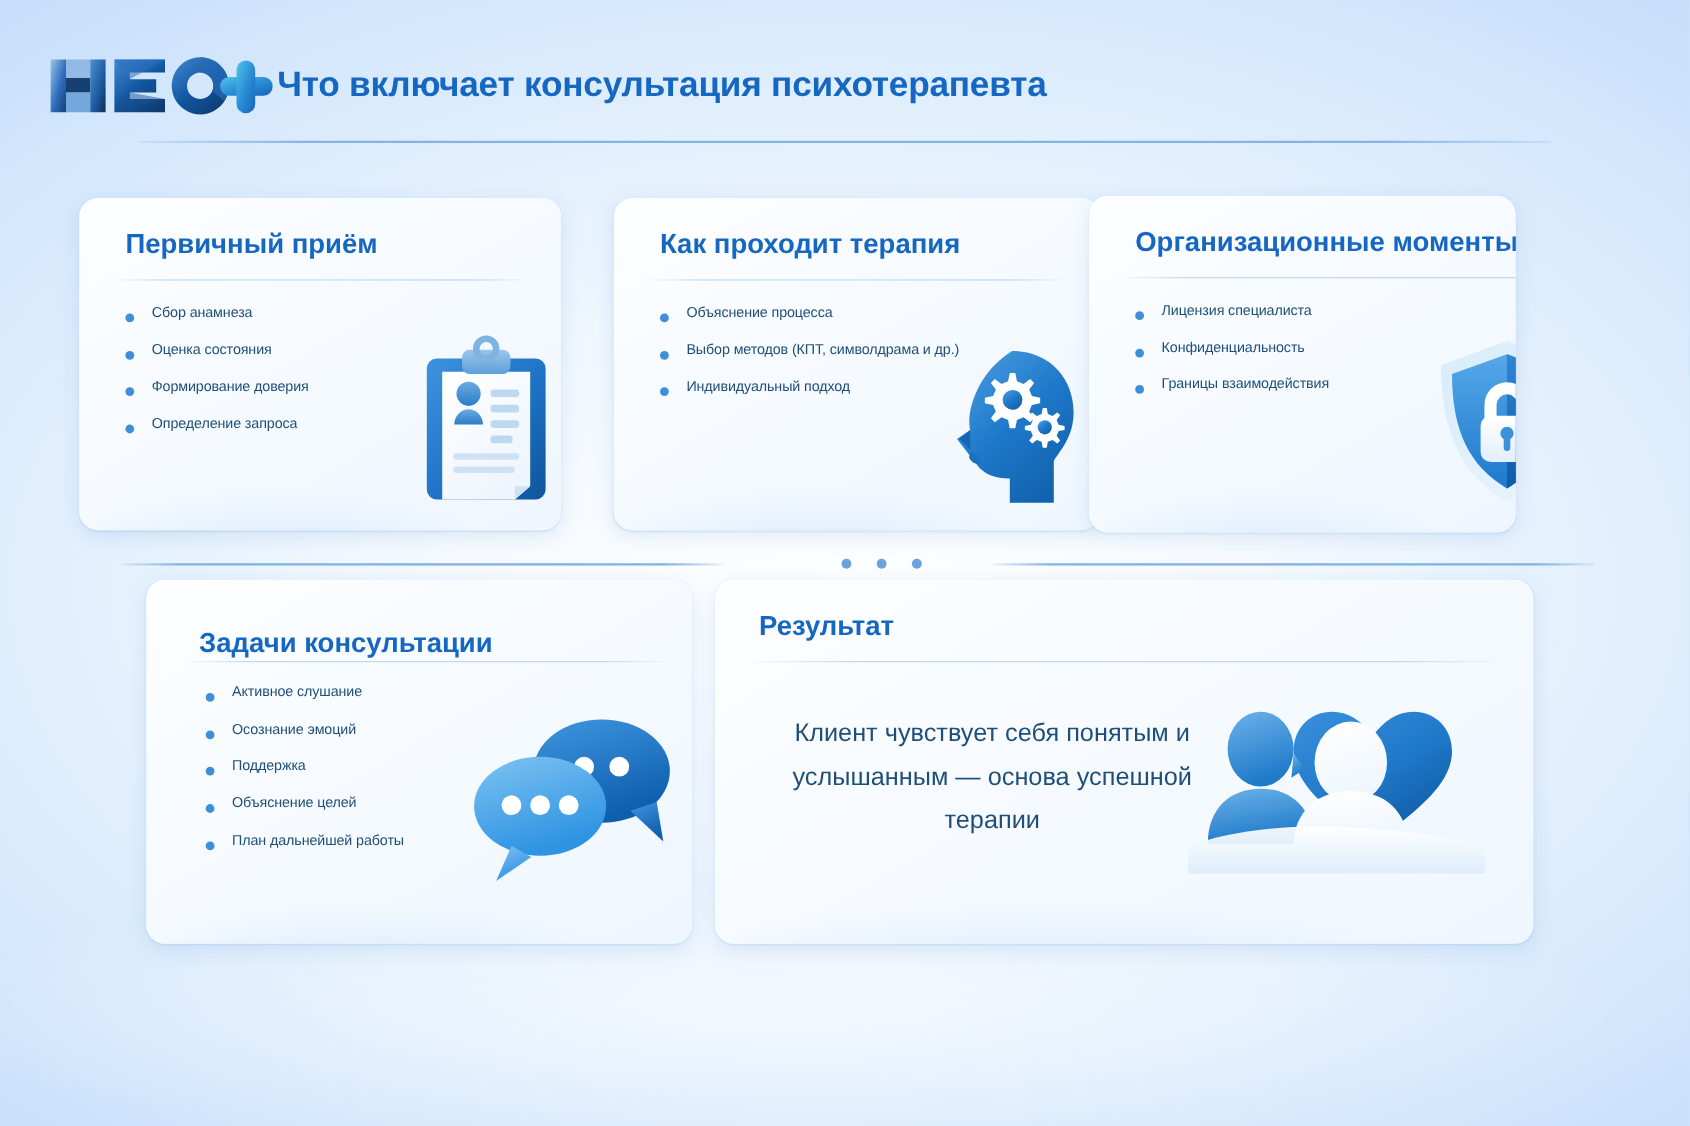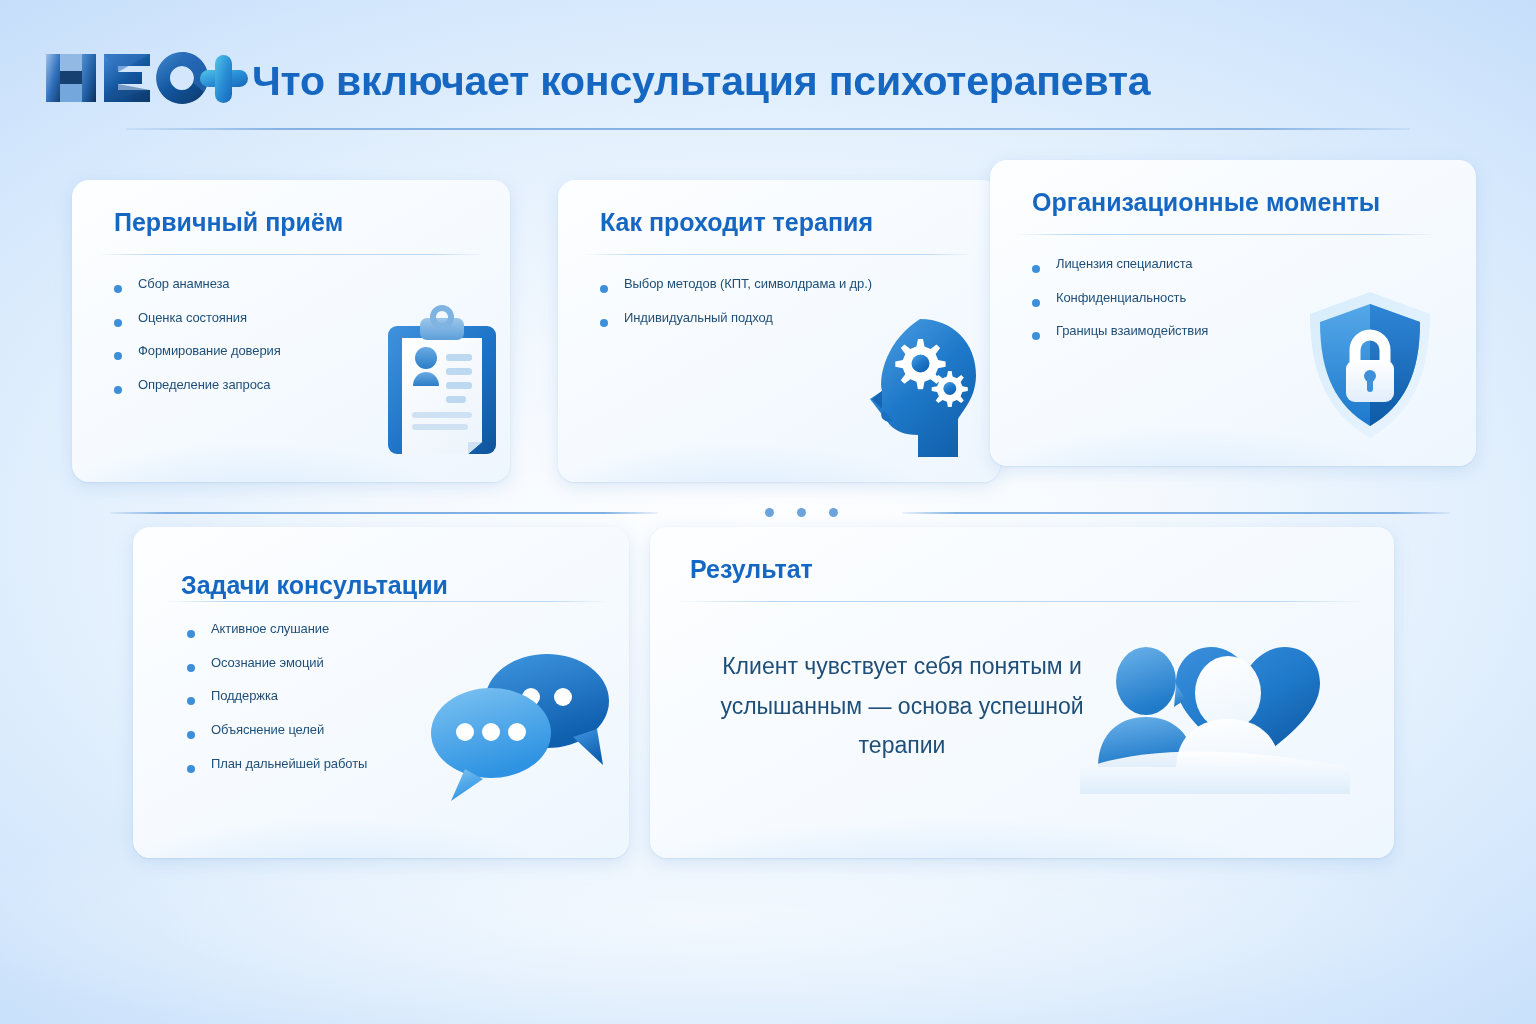--- a/index.html
+++ b/index.html
@@ -44,21 +44,21 @@
     height: 140px;
   }
   .logo {
     position: absolute;
     left: 38px; top: 44px;
     width: 210px; height: 68px;
   }
   .title {
     position: absolute;
     left: 252px; top: 58px;
-    font-size: 41px;
+    font-size: 32px;
     font-weight: bold;
     color: #1667c2;
     letter-spacing: -0.2px;
     white-space: nowrap;
   }
   .header-rule {
     position: absolute;
     left: 126px; top: 128px;
     width: 1284px; height: 2px;
     background: linear-gradient(90deg, rgba(120,170,225,0.15) 0%, #86b3e4 12%, #86b3e4 88%, rgba(120,170,225,0.15) 100%);
@@ -126,21 +126,21 @@
   .card-art {
     position: absolute;
     z-index: 1;
   }
 
   
   #card-1 { left: 72px;  top: 180px; width: 438px; height: 302px; }
   #card-1 .card-rule { width: 386px; }
   #card-2 { left: 558px; top: 180px; width: 442px; height: 302px; }
   #card-2 .card-rule { width: 390px; }
-  #card-3 { left: 990px; top: 160px; width: 486px; height: 306px; }
+  #card-3 { left: 990px; top: 178px; width: 388px; height: 306px; }
   #card-3 .card-rule { width: 422px; }
   #card-4 { left: 133px; top: 527px; width: 496px; height: 331px; }
   #card-4 .card-rule { width: 444px; }
   #card-5 { left: 650px; top: 527px; width: 744px; height: 331px; }
   #card-5 .card-rule { width: 692px; }
 
   #card-3 .card-title { left: 42px; }
   #card-4 .card-title { left: 48px; margin-top: 16px; }
   #card-4 .card-rule { left: 32px; }
   #card-4 .card-list { left: 52px; top: 94px; }
@@ -284,20 +284,21 @@
         <rect x="32" y="112" width="60" height="6" rx="3" fill="#cfe2f4"></rect>
         <rect x="32" y="124" width="56" height="6" rx="3" fill="#cfe2f4"></rect>
       </svg>
     </div>
   </div>
 
   <div class="card" id="card-2">
     <div class="card-title">Как проходит терапия</div>
     <div class="card-rule"></div>
     <ul class="card-list" style="width:280px;">
+      <li>Объяснение процесса</li>
       <li>Выбор методов (КПТ, символдрама и др.)</li>
       <li>Индивидуальный подход</li>
     </ul>
     <div class="card-art" style="left:300px; top:133px;">
       <svg width="130" height="150" viewBox="0 0 130 150">
         <defs>
           <linearGradient id="headG" x1="0" y1="0" x2="0.7" y2="1">
             <stop offset="0%" stop-color="#4fa0e4"></stop>
               <stop offset="55%" stop-color="#1e78c9"></stop>
               <stop offset="100%" stop-color="#1263ae"></stop>

